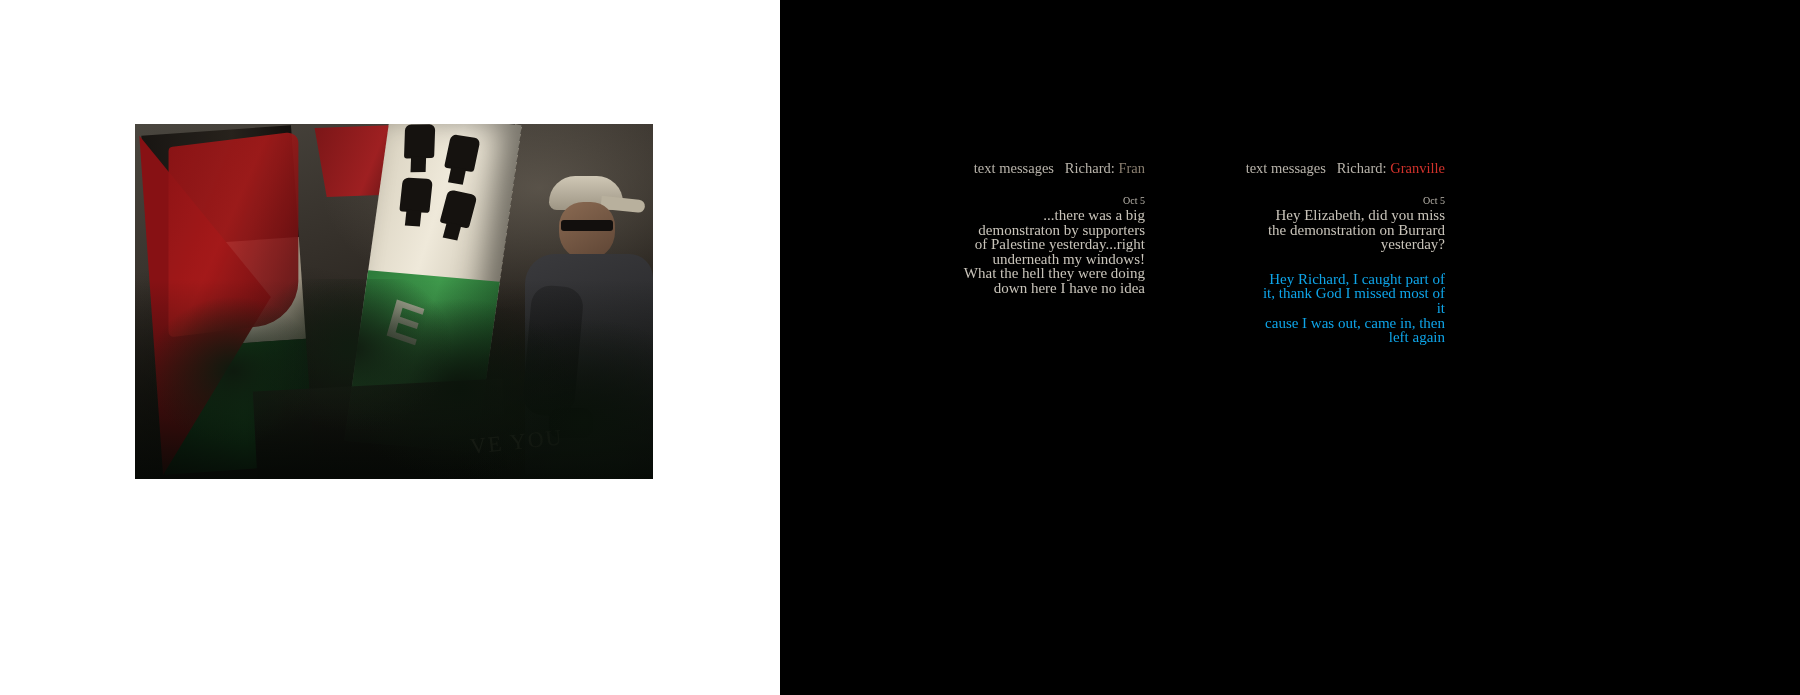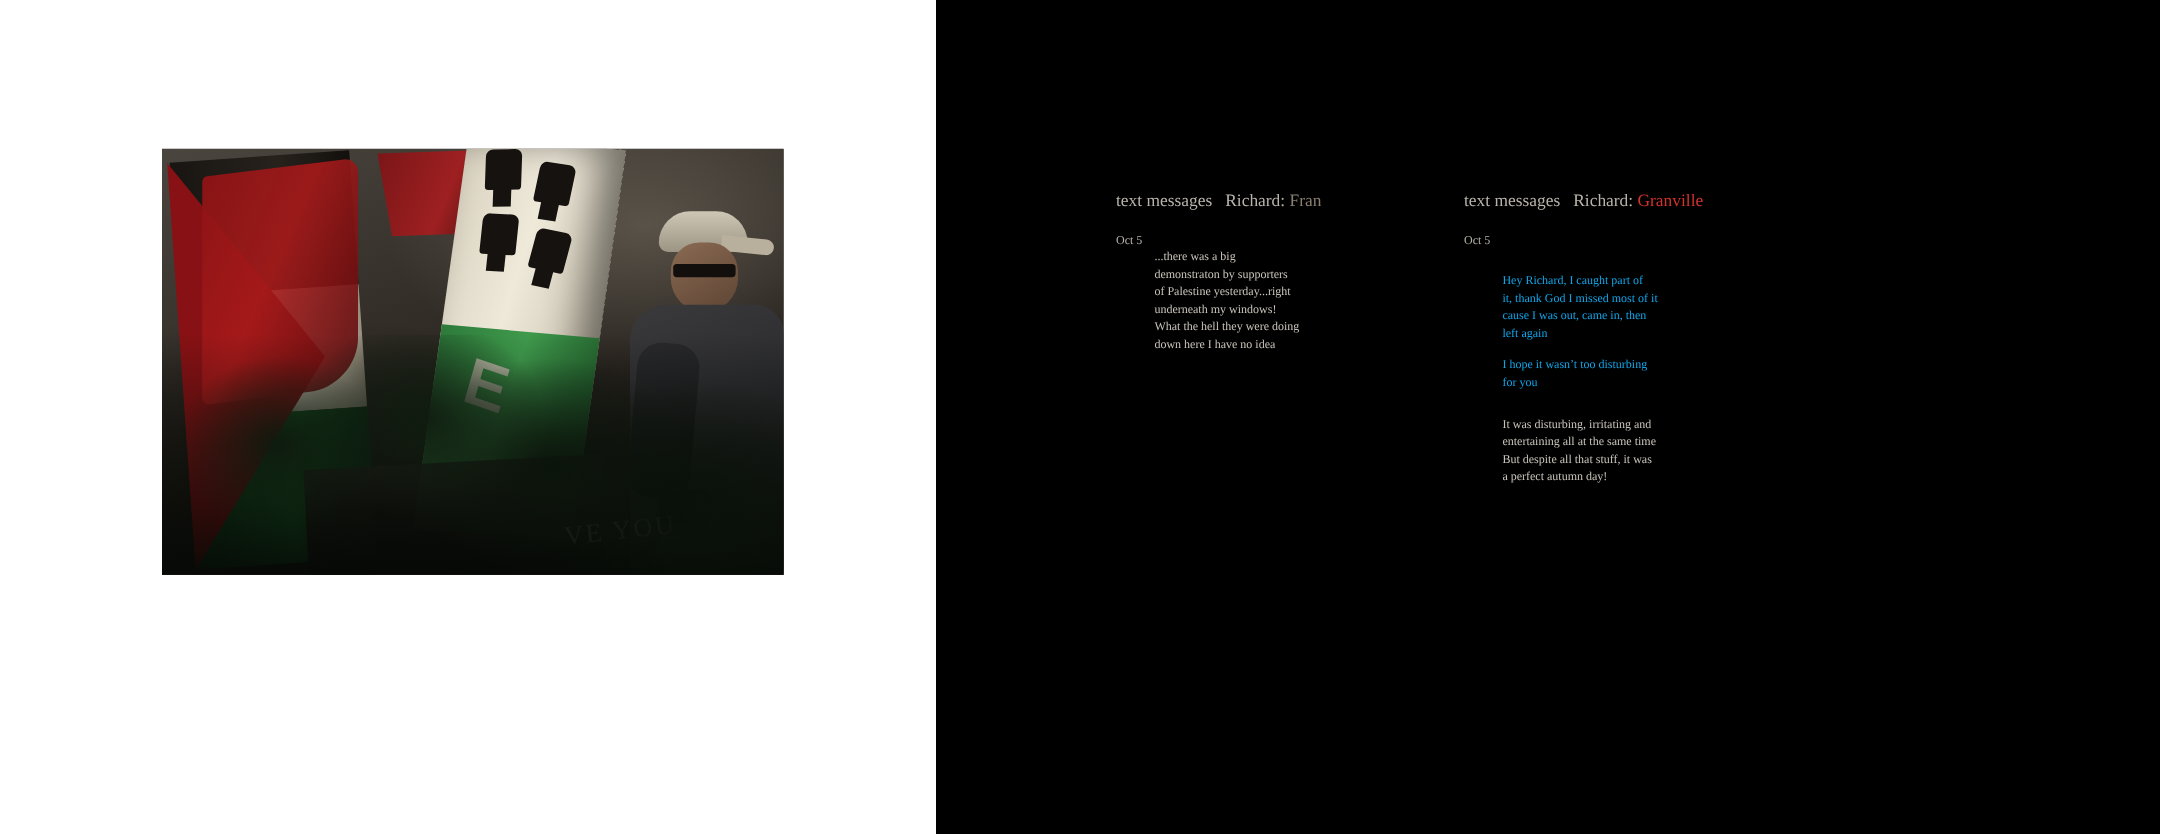--- a/index.html
+++ b/index.html
@@ -254,20 +254,21 @@
     opacity: 0.85;
   }
   
   .right-panel {
     position: absolute;
     left: 780px;
     top: 0;
     width: 1020px;
     height: 695px;
     background: #000000;
+    text-align: right;
   }
   .column {
     position: absolute;
     top: 160px;
     font-family: "Liberation Serif", serif;
   }
   .col-left  { left: 150px; width: 215px; }
   .col-right { left: 440px; width: 225px; }
   .col-head {
     font-size: 14.5px;
@@ -277,21 +278,21 @@
   }
   .col-head .sep { color: #b9b4ab; }
   .col-head .who-fran { color: #8a7f70; }
   .col-head .who-eliz { color: #d1322b; }
   .date {
     font-size: 10px;
     color: #b9b4ab;
     margin-bottom: 2px;
   }
   .msg {
-    font-size: 10px;
+    font-size: 15px;
     line-height: 14.6px;
     white-space: pre-line;
     margin-left: 32px;
   }
   .msg-richard { color: #c9c4ba; }
   .msg-fran    { color: #7e8f7c; }
   .msg-eliz    { color: #0ea5e9; }
   .gap-lg { height: 30px; }
   .gap-md { height: 20px; }
   .gap-sm { height: 12px; }
@@ -357,29 +358,26 @@
       <div class="gap-lg"></div>
     </div>
 
     <div class="column col-right">
       <div class="col-head">
         <span>text messages</span>&nbsp;&nbsp;
         <span>Richard</span><span class="sep">:</span>
         <span class="who-eliz">Granville</span>
       </div>
       <div class="date">Oct 5</div>
+      <div class="msg msg-richard">Hey Elizabeth, did you miss
+the demonstration on Burrard
+yesterday?</div>
       <div class="gap-md"></div>
       <div class="msg msg-eliz">Hey Richard, I caught part of
 it, thank God I missed most of it
 cause I was out, came in, then
 left again</div>
       <div class="gap-sm"></div>
-      <div class="msg msg-eliz">I hope it wasn’t too disturbing
-for you</div>
       <div class="gap-md"></div>
-      <div class="msg msg-richard">It was disturbing, irritating and
-entertaining all at the same time
-But despite all that stuff, it was
-a perfect autumn day!</div>
     </div>
 
   </div>
 </div>
 
 </body></html>

